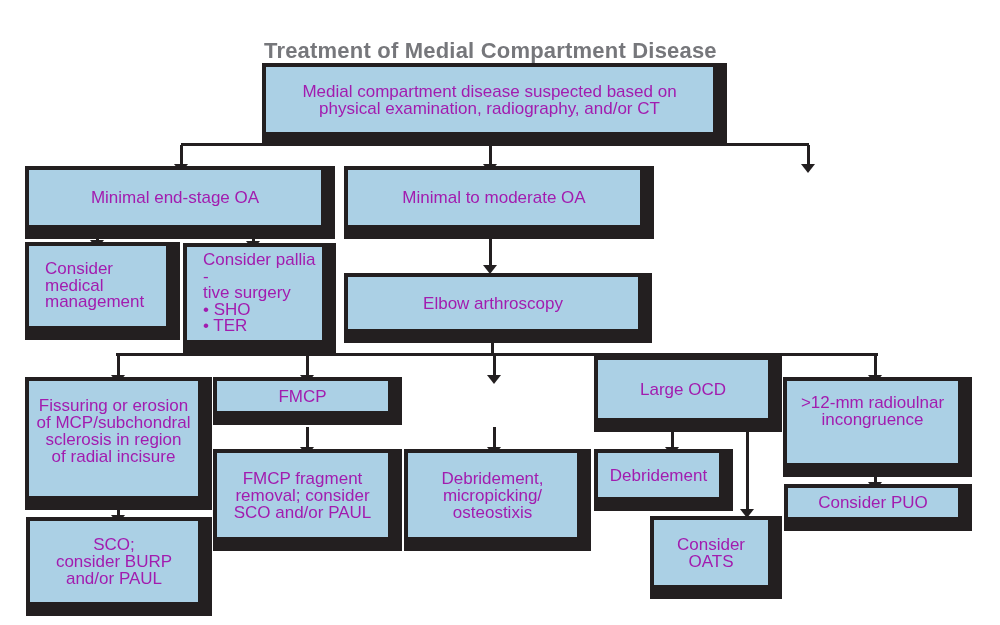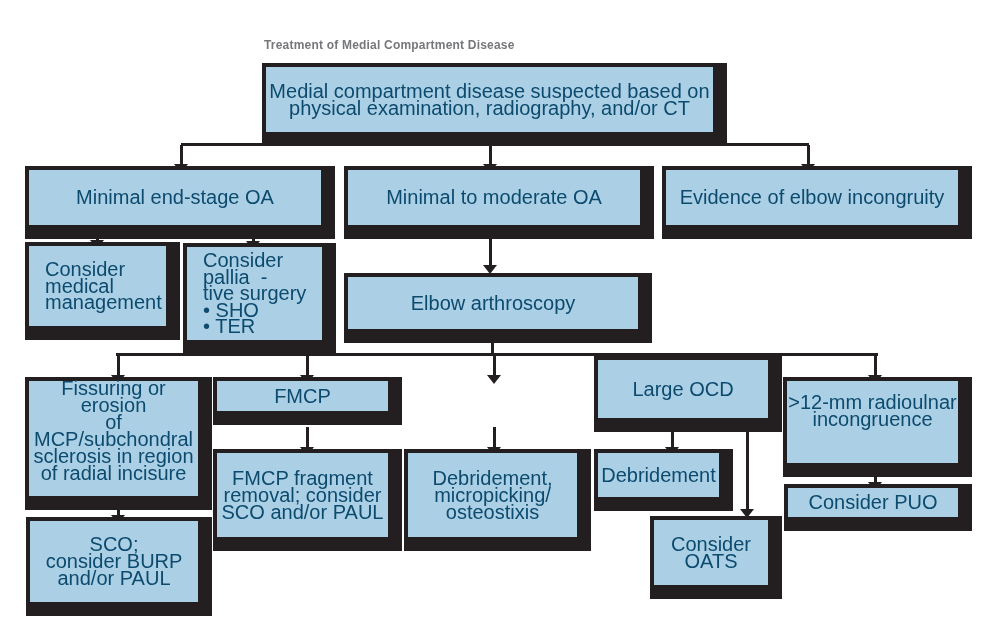--- a/index.html
+++ b/index.html
@@ -2,28 +2,28 @@
 <html><head>
 <meta charset="utf-8">
 <style>
   html,body{margin:0;padding:0;background:#ffffff;}
   #stage{
     position:relative;width:1000px;height:625px;background:#ffffff;
     overflow:hidden;font-family:"Liberation Sans", sans-serif;color:#231f20;
   }
   .title{
     position:absolute;left:264px;top:38px;
-    font-size:12px;font-weight:bold;color:#76777b;letter-spacing:.2px;
+    font-size:22px;font-weight:bold;color:#76777b;letter-spacing:.2px;
   }
   .node{position:absolute;background:#231f20;}
   .box{
     position:absolute;inset:4px 14px 14px 4px;background:#abd0e5;
     display:flex;align-items:center;justify-content:center;
     text-align:center;white-space:pre-wrap;
-    font-size:20px;line-height:17px;color:#0c4a6e;
+    font-size:17px;line-height:17px;color:#a21caf;
   }
   .box.left{
     justify-content:flex-start;text-align:left;
     padding-left:16px;padding-right:6px;line-height:16.5px;
   }
   .shaft{position:absolute;background:#231f20;}
   .ahead{
     position:absolute;width:0;height:0;
     border-left:7px solid transparent;border-right:7px solid transparent;
     border-top:9px solid #231f20;
@@ -99,23 +99,20 @@
   </div>
 
   <div class="node" style="left:25px;top:166px;width:310px;height:73px">
     <div class="box">Minimal end-stage OA</div>
   </div>
 
   <div class="node" style="left:344px;top:166px;width:310px;height:73px">
     <div class="box">Minimal to moderate OA</div>
   </div>
 
-  <div class="node" style="left:662px;top:166px;width:310px;height:73px">
-    <div class="box">Evidence of elbow incongruity</div>
-  </div>
 
   <div class="node" style="left:25px;top:242px;width:155px;height:98px">
     <div class="box left">Consider
 medical
 management</div>
   </div>
 
   <div class="node" style="left:183px;top:243px;width:153px;height:111px">
     <div class="box left">Consider pallia  -
 tive surgery

